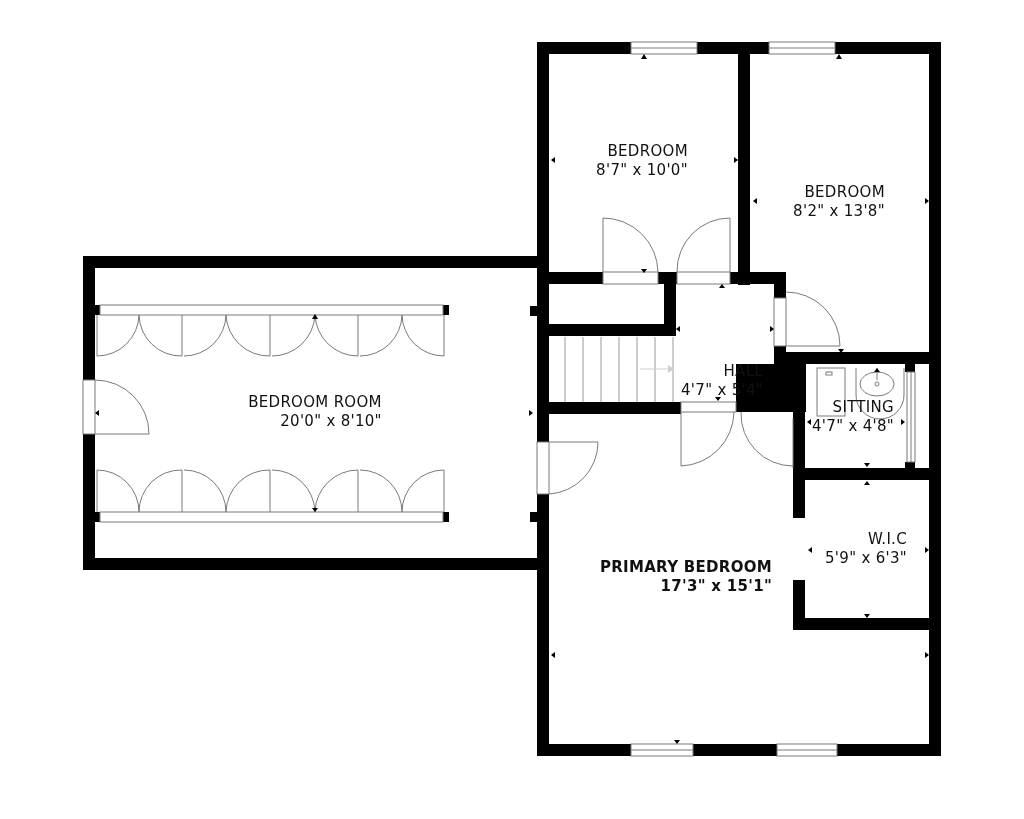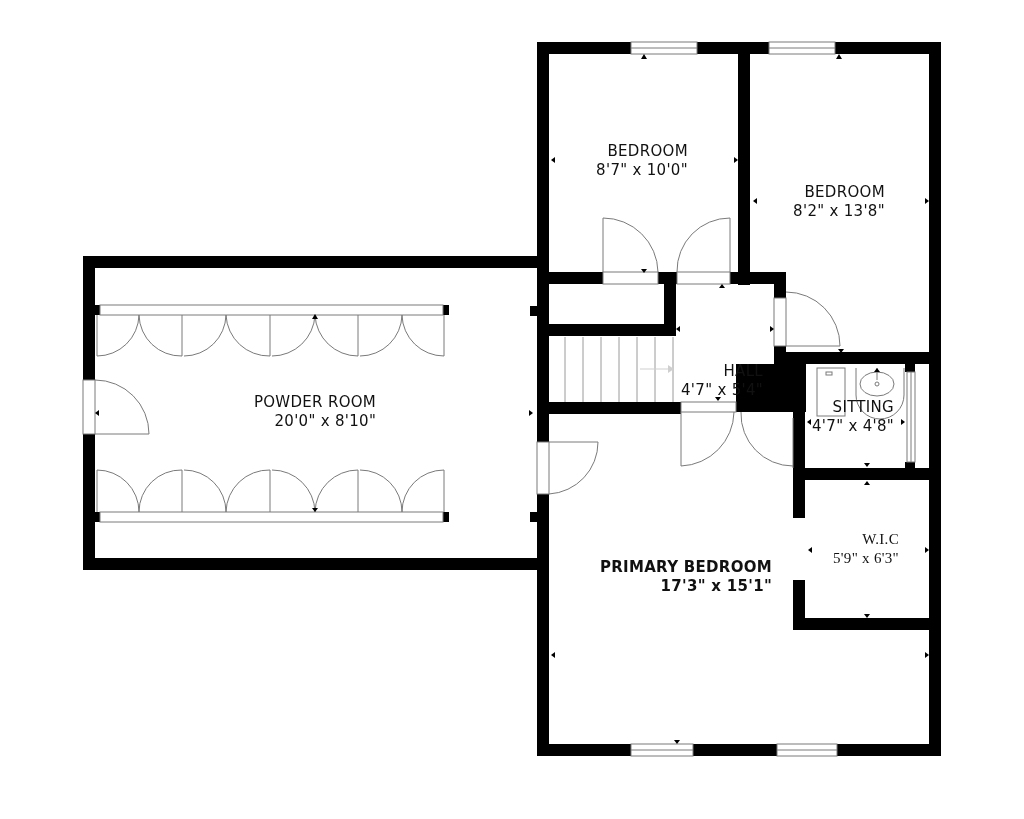--- a/index.html
+++ b/index.html
@@ -223,27 +223,27 @@
 </div>
 <div class="room-label" style="left:839px; top:183px;">
   <span>BEDROOM</span>
   <span>8'2" x 13'8"</span>
 </div>
 <div class="room-label" style="left:722px; top:332px;margin-top:30px;">
   <span>HALL</span>
   <span>4'7" x 5'4"</span>
 </div>
 <div class="room-label" style="left:315px; top:393px;">
-  <span>POWDER ROOM</span>
+  <span>BEDROOM ROOM</span>
   <span>20'0" x 8'10"</span>
 </div>
 <div class="room-label" style="left:853px; top:398px;">
   <span>SITTING</span>
   <span>4'7" x 4'8"</span>
 </div>
-<div class="room-label" style="left:866px; top:530px;font-family:Liberation Serif, serif;">
+<div class="room-label" style="left:866px; top:530px;">
   <span>W.I.C</span>
   <span>5'9" x 6'3"</span>
 </div>
 <div class="room-label" style="left:686px; top:558px;font-weight:bold;">
   <span>PRIMARY BEDROOM</span>
   <span>17'3" x 15'1"</span>
 </div>
 
 </body></html>

